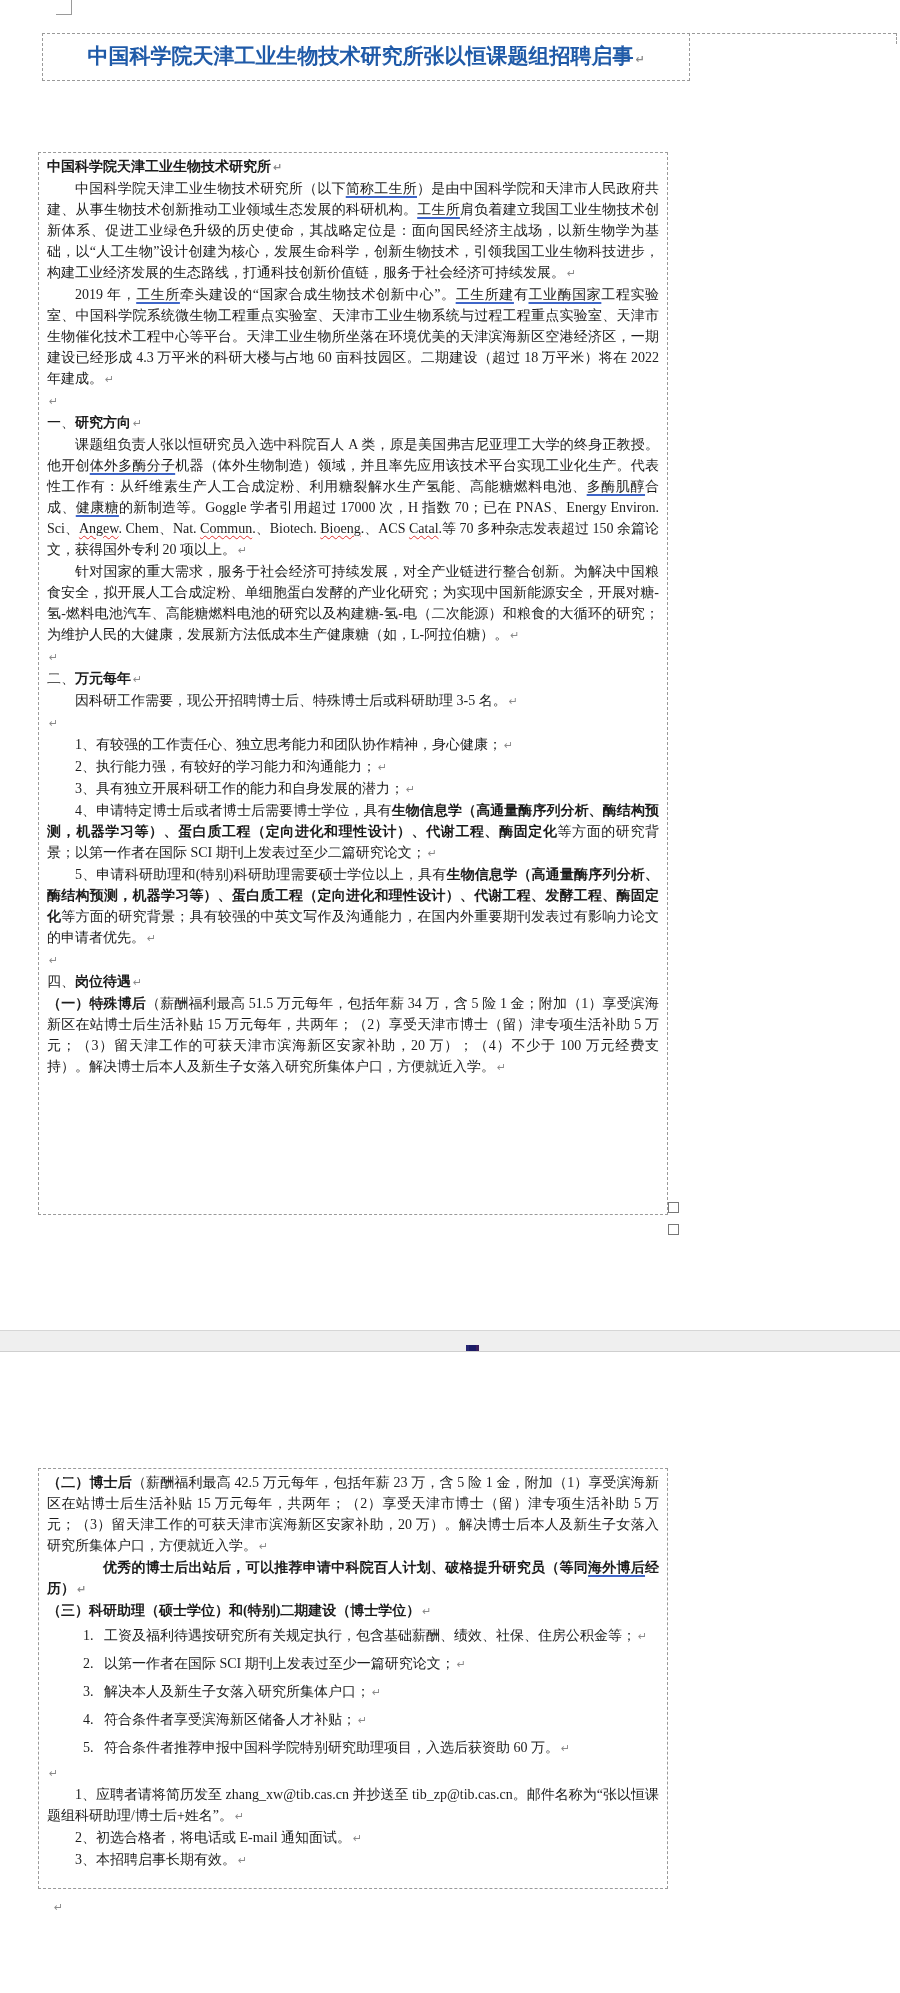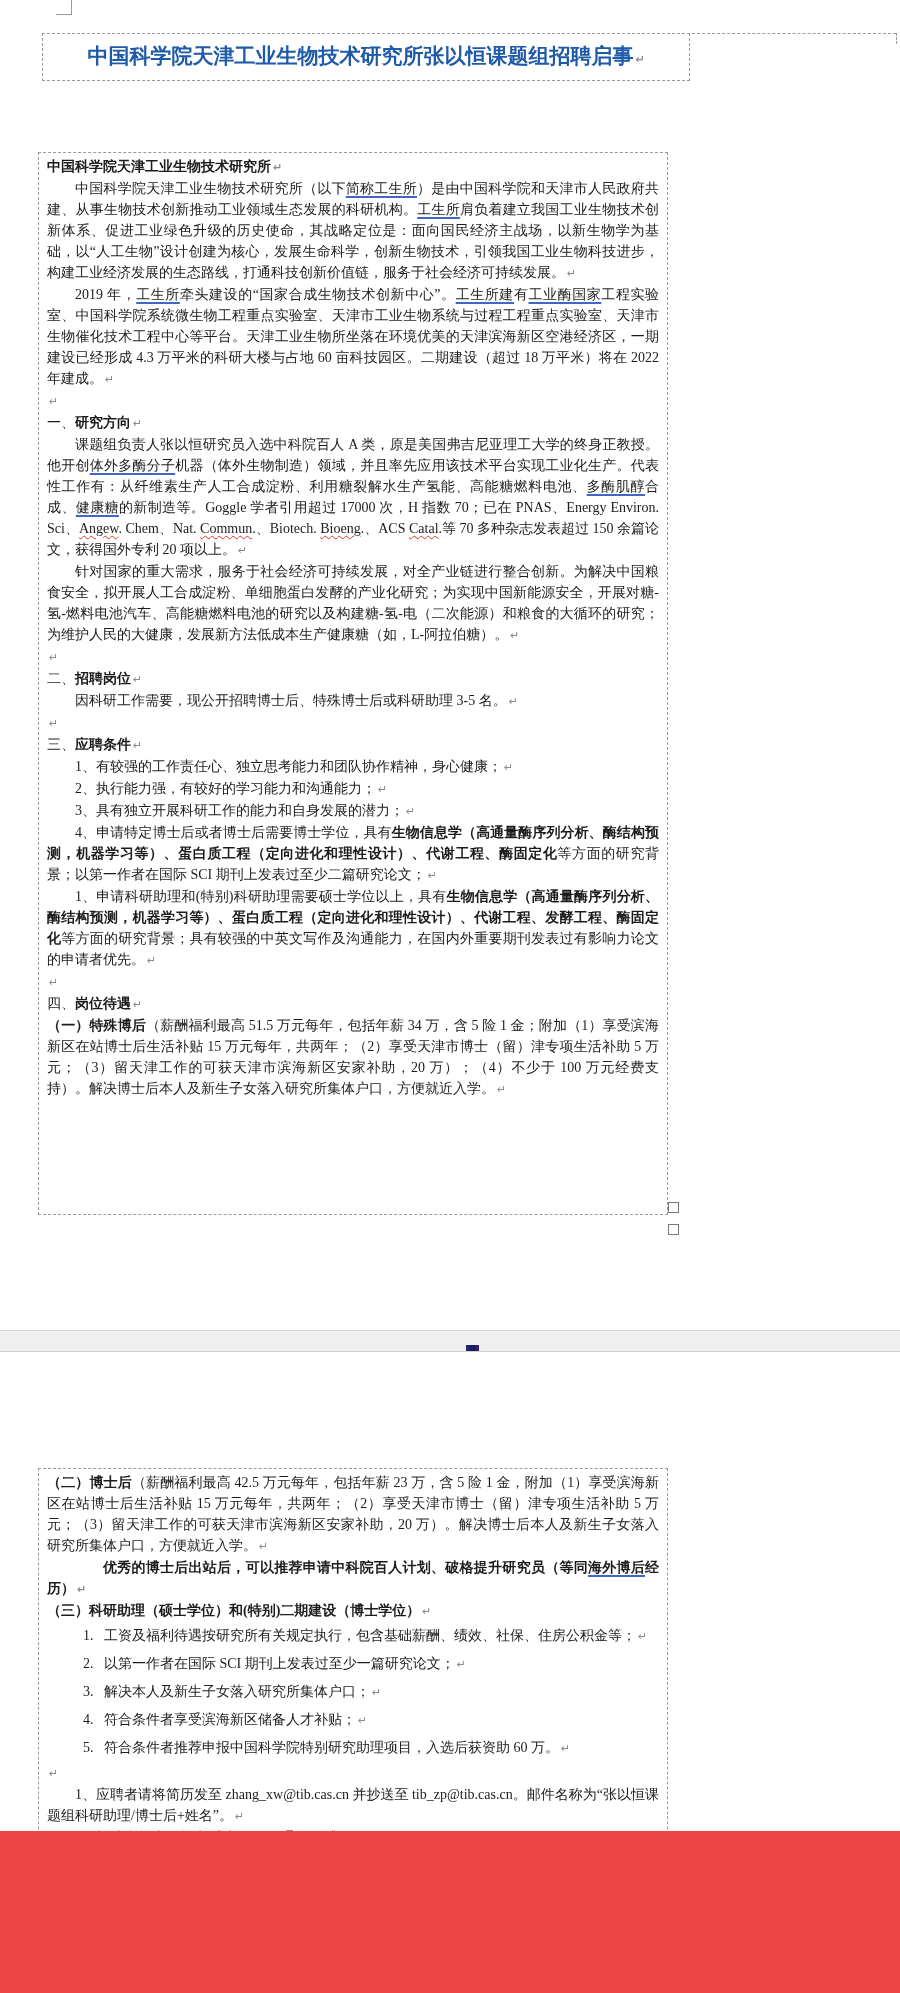--- a/index.html
+++ b/index.html
@@ -62,43 +62,42 @@
 
     <div class="text-frame" id="frame1">
         <p class="p-h"><span class="b">中国科学院天津工业生物技术研究所</span><span class="mark">↵</span></p>
         <p class="p-body"><span>中国科学院天津工业生物技术研究所（以下</span><span class="u">简称工生所</span><span>）是由中国科学院和天津市人民政府共建、从事生物技术创新推动工业领域生态发展的科研机构。</span><span class="u">工生所</span><span>肩负着建立我国工业生物技术创新体系、促进工业绿色升级的历史使命，其战略定位是：面向国民经济主战场，以新生物学为基础，以“人工生物”设计创建为核心，发展生命科学，创新生物技术，引领我国工业生物科技进步，构建工业经济发展的生态路线，打通科技创新价值链，服务于社会经济可持续发展。</span><span class="mark">↵</span></p>
         <p class="p-body"><span>2019 年，</span><span class="u">工生所</span><span>牵头建设的“国家合成生物技术创新中心”。</span><span class="u">工生所建</span><span>有</span><span class="u">工业酶国家</span><span>工程实验室、中国科学院系统微生物工程重点实验室、天津市工业生物系统与过程工程重点实验室、天津市生物催化技术工程中心等平台。天津工业生物所坐落在环境优美的天津滨海新区空港经济区，一期建设已经形成 4.3 万平米的科研大楼与占地 60 亩科技园区。二期建设（超过 18 万平米）将在 2022 年建成。</span><span class="mark">↵</span></p>
         <p class="p-empty"><span class="mark">↵</span></p>
         <p class="p-sec"><span>一、</span><span class="b">研究方向</span><span class="mark">↵</span></p>
         <p class="p-body"><span>课题组负责人张以恒研究员入选中科院百人 A 类，原是美国弗吉尼亚理工大学的终身正教授。他开创</span><span class="u">体外多酶分子</span><span>机器（体外生物制造）领域，并且率先应用该技术平台实现工业化生产。代表性工作有：从纤维素生产人工合成淀粉、利用糖裂解水生产氢能、高能糖燃料电池、</span><span class="u">多酶肌醇</span><span>合成、</span><span class="u">健康糖</span><span>的新制造等。Goggle 学者引用超过 17000 次，H 指数 70；已在 PNAS、Energy Environ. Sci、</span><span class="w">Angew</span><span>. Chem、Nat. </span><span class="w">Commun</span><span>.、Biotech. </span><span class="w">Bioeng</span><span>.、ACS </span><span class="w">Catal</span><span>.等 70 多种杂志发表超过 150 余篇论文，获得国外专利 20 项以上。</span><span class="mark">↵</span></p>
         <p class="p-body"><span>针对国家的重大需求，服务于社会经济可持续发展，对全产业链进行整合创新。为解决中国粮食安全，拟开展人工合成淀粉、单细胞蛋白发酵的产业化研究；为实现中国新能源安全，开展对糖-氢-燃料电池汽车、高能糖燃料电池的研究以及构建糖-氢-电（二次能源）和粮食的大循环的研究；为维护人民的大健康，发展新方法低成本生产健康糖（如，L-阿拉伯糖）。</span><span class="mark">↵</span></p>
         <p class="p-empty"><span class="mark">↵</span></p>
-        <p class="p-sec"><span>二、</span><span class="b">招聘岗位</span><span class="mark">↵</span></p>
+        <p class="p-sec"><span>二、</span><span class="b">万元每年</span><span class="mark">↵</span></p>
         <p class="p-body"><span>因科研工作需要，现公开招聘博士后、特殊博士后或科研助理 3-5 名。</span><span class="mark">↵</span></p>
         <p class="p-empty"><span class="mark">↵</span></p>
-        <p class="p-sec"><span>三、</span><span class="b">应聘条件</span><span class="mark">↵</span></p>
         <p class="p-body"><span>1、有较强的工作责任心、独立思考能力和团队协作精神，身心健康；</span><span class="mark">↵</span></p>
         <p class="p-body"><span>2、执行能力强，有较好的学习能力和沟通能力；</span><span class="mark">↵</span></p>
         <p class="p-body"><span>3、具有独立开展科研工作的能力和自身发展的潜力；</span><span class="mark">↵</span></p>
         <p class="p-body"><span>4、申请特定博士后或者博士后需要博士学位，具有</span><span class="b">生物信息学（高通量酶序列分析、酶结构预测，机器学习等）、蛋白质工程（定向进化和理性设计）、代谢工程、酶固定化</span><span>等方面的研究背景；以第一作者在国际 SCI 期刊上发表过至少二篇研究论文；</span><span class="mark">↵</span></p>
-        <p class="p-body"><span>1、申请科研助理和(特别)科研助理需要硕士学位以上，具有</span><span class="b">生物信息学（高通量酶序列分析、酶结构预测，机器学习等）、蛋白质工程（定向进化和理性设计）、代谢工程、发酵工程、酶固定化</span><span>等方面的研究背景；具有较强的中英文写作及沟通能力，在国内外重要期刊发表过有影响力论文的申请者优先。</span><span class="mark">↵</span></p>
+        <p class="p-body"><span>5、申请科研助理和(特别)科研助理需要硕士学位以上，具有</span><span class="b">生物信息学（高通量酶序列分析、酶结构预测，机器学习等）、蛋白质工程（定向进化和理性设计）、代谢工程、发酵工程、酶固定化</span><span>等方面的研究背景；具有较强的中英文写作及沟通能力，在国内外重要期刊发表过有影响力论文的申请者优先。</span><span class="mark">↵</span></p>
         <p class="p-empty"><span class="mark">↵</span></p>
         <p class="p-sec"><span>四、</span><span class="b">岗位待遇</span><span class="mark">↵</span></p>
         <p class="p-flush"><span class="b">（一）特殊博后</span><span>（薪酬福利最高 51.5 万元每年，包括年薪 34 万，含 5 险 1 金；附加（1）享受滨海新区在站博士后生活补贴 15 万元每年，共两年；（2）享受天津市博士（留）津专项生活补助 5 万元；（3）留天津工作的可获天津市滨海新区安家补助，20 万）；（4）不少于 100 万元经费支持）。解决博士后本人及新生子女落入研究所集体户口，方便就近入学。</span><span class="mark">↵</span></p>
       </div>
 
     <div class="handle" style="left:668px;top:1202px;"></div>
     <div class="handle" style="left:668px;top:1224px;"></div>
   </div>
 
   <div class="separator">
     <div class="page-num-mark"></div>
   </div>
 
-  <div class="paper" id="paper2" style="top:1352px;height:479px;overflow:hidden;">
+  <div class="paper" id="paper2" style="top:1352px;height:641px;overflow:hidden;">
     <div class="text-frame" id="frame2">
         <p class="p-flush"><span class="b">（二）博士后</span><span>（薪酬福利最高 42.5 万元每年，包括年薪 23 万，含 5 险 1 金，附加（1）享受滨海新区在站博士后生活补贴 15 万元每年，共两年；（2）享受天津市博士（留）津专项生活补助 5 万元；（3）留天津工作的可获天津市滨海新区安家补助，20 万）。解决博士后本人及新生子女落入研究所集体户口，方便就近入学。</span><span class="mark">↵</span></p>
         <p class="p-deep"><span class="b">优秀的博士后出站后，可以推荐申请中科院百人计划、破格提升研究员（等同</span><span class="b u">海外博后</span><span class="b">经历）</span><span class="mark">↵</span></p>
         <p class="p-flush"><span class="b">（三）科研助理（硕士学位）和(特别)二期建设（博士学位）</span><span class="mark">↵</span></p>
         <p class="p-list"><span>1.&nbsp;&nbsp;&nbsp;工资及福利待遇按研究所有关规定执行，包含基础薪酬、绩效、社保、住房公积金等；</span><span class="mark">↵</span></p>
         <p class="p-list"><span>2.&nbsp;&nbsp;&nbsp;以第一作者在国际 SCI 期刊上发表过至少一篇研究论文；</span><span class="mark">↵</span></p>
         <p class="p-list"><span>3.&nbsp;&nbsp;&nbsp;解决本人及新生子女落入研究所集体户口；</span><span class="mark">↵</span></p>
         <p class="p-list"><span>4.&nbsp;&nbsp;&nbsp;符合条件者享受滨海新区储备人才补贴；</span><span class="mark">↵</span></p>
         <p class="p-list"><span>5.&nbsp;&nbsp;&nbsp;符合条件者推荐申报中国科学院特别研究助理项目，入选后获资助 60 万。</span><span class="mark">↵</span></p>
         <p class="p-empty"><span class="mark">↵</span></p>

